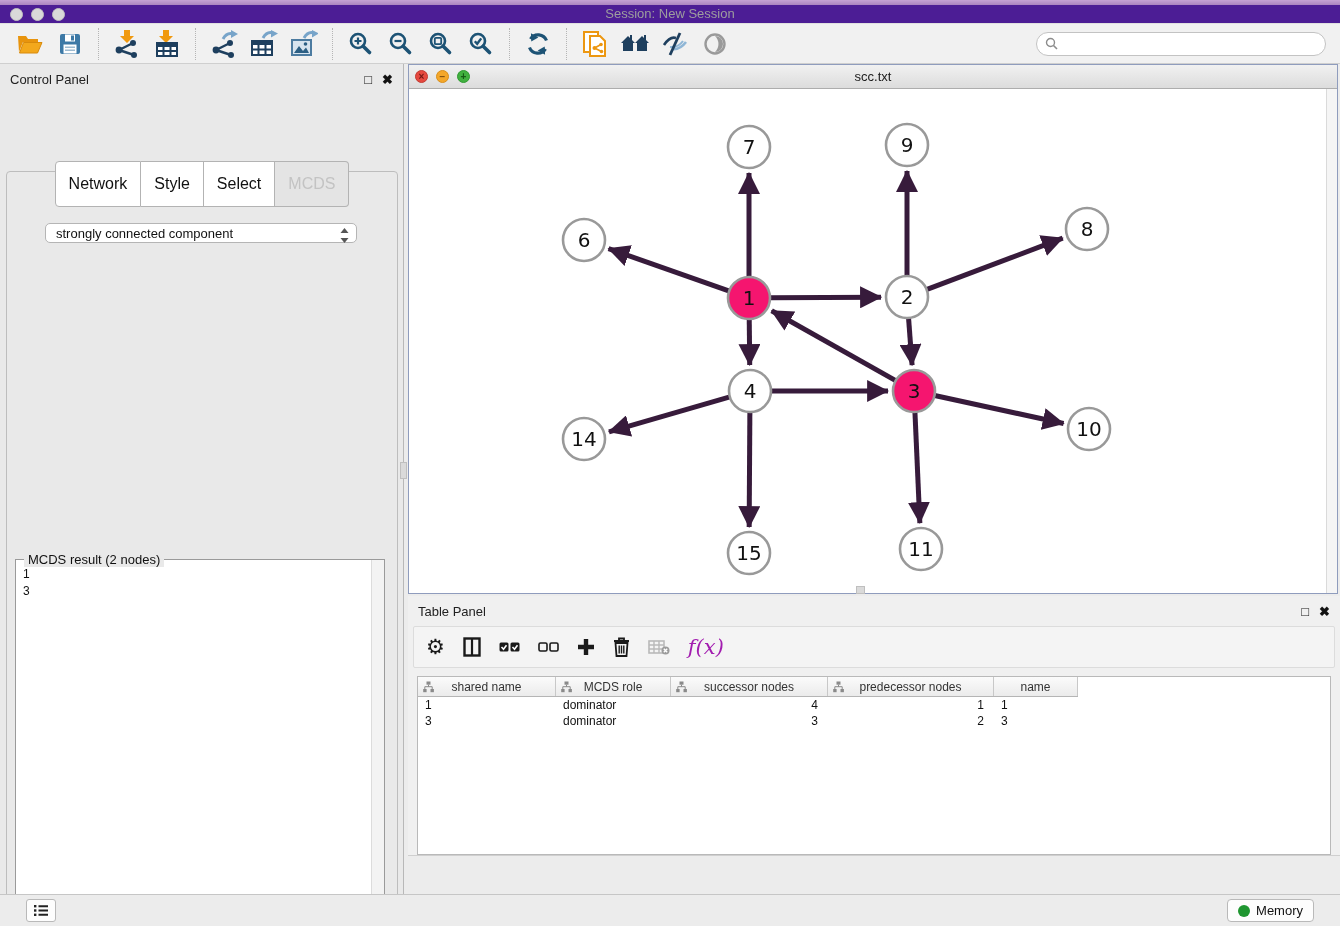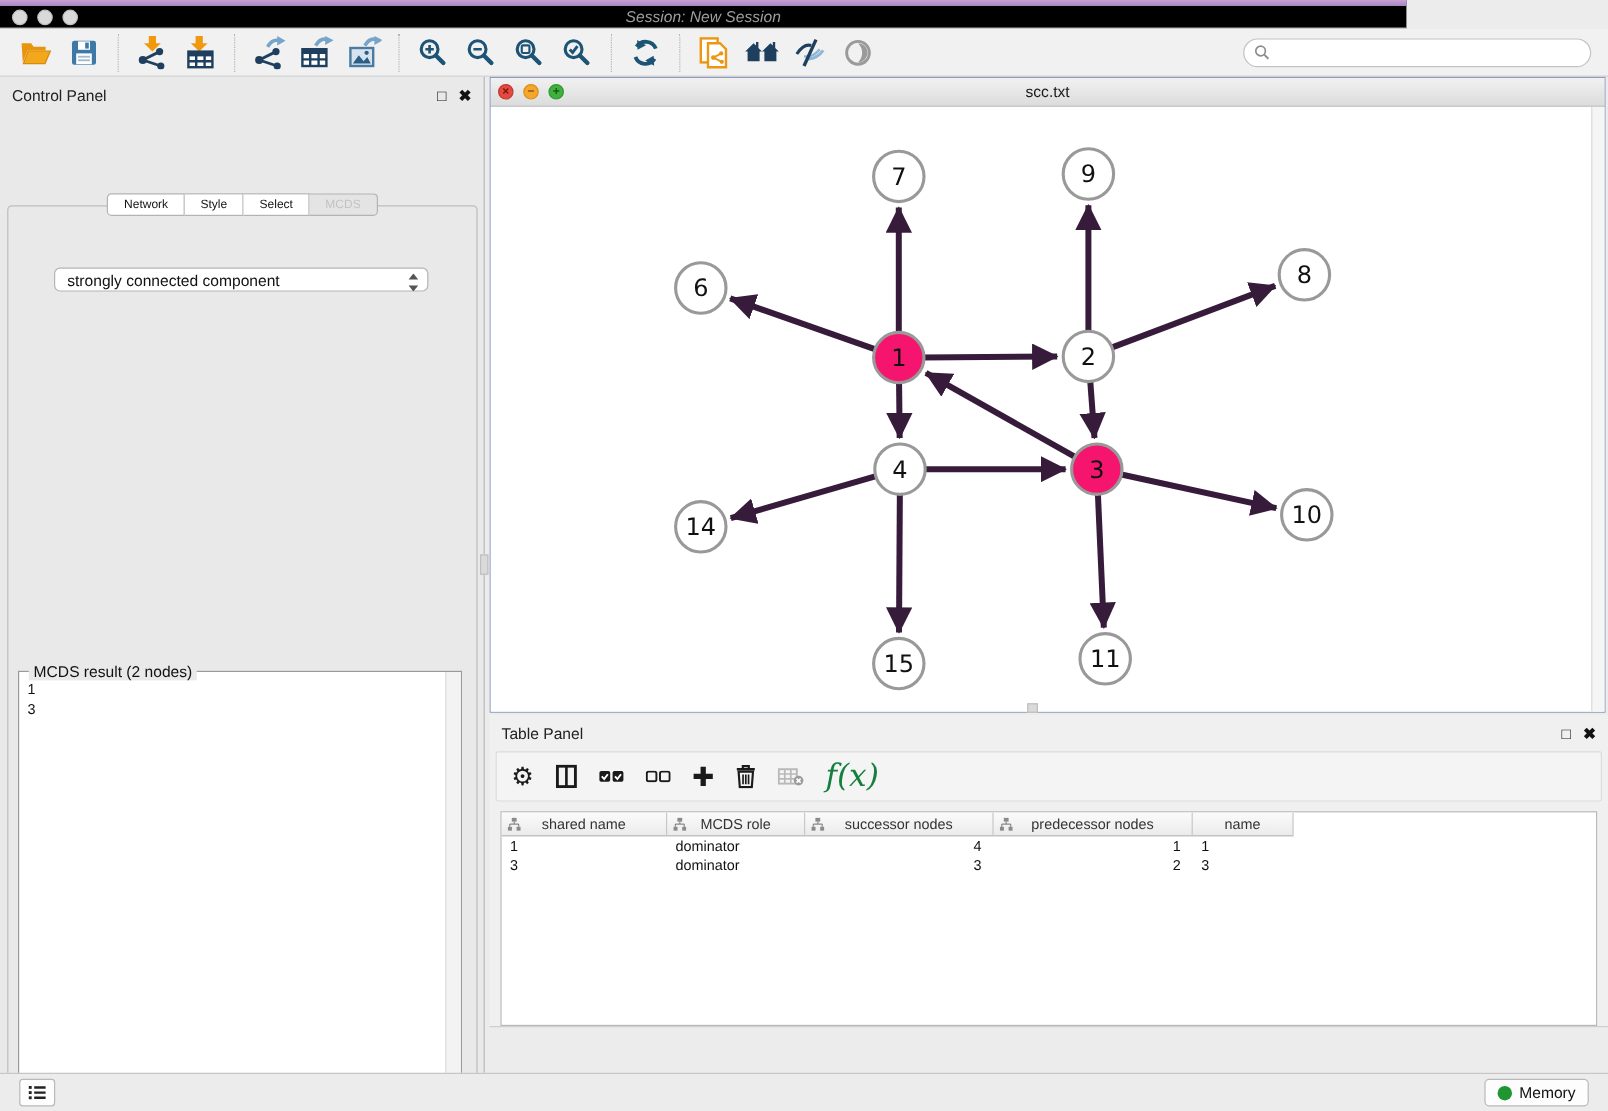--- a/index.html
+++ b/index.html
@@ -1,20 +1,20 @@
 <!DOCTYPE html>
 <html><head>
 <meta charset="utf-8">
 <style>
   * { margin:0; padding:0; box-sizing:border-box; }
   html,body { width:1340px; height:926px; }
   body { position:relative; background:#ececec; font-family:"Liberation Sans",sans-serif; overflow:hidden; color:#111; }
 
   
-  .titlebar { position:absolute; left:0; top:0; width:1172px; height:24px; background:#000000; border-bottom:1px solid #e0e0e0;font-style:italic; }
+  .titlebar { position:absolute; left:0; top:0; width:1340px; height:24px; background:#4c1d95; border-bottom:1px solid #e0e0e0; }
   .titlebar .accent { position:absolute; left:0; top:0; width:100%; height:5px; background:linear-gradient(#c5a2d4,#ab84c0); }
   .traffic { position:absolute; left:10px; top:8px; display:flex; gap:8px; }
   .traffic .dot { width:13px; height:13px; border-radius:50%; background:#d9d9d9; border:1px solid #c1c1c1; }
   .app-title { position:absolute; left:0; top:6px; width:100%; text-align:center; font-size:13px; color:#9e9e9e; }
 
   
   .toolbar { position:absolute; left:0; top:24px; width:1340px; height:40px; background:#f1f1f1; border-bottom:1px solid #cfcfcf; display:flex; align-items:center; padding:0 10px; }
   .ticon { width:34px; height:32px; display:flex; align-items:center; justify-content:center; margin:0 3px; }
   .tsep { width:1px; height:32px; margin:0 8px; border-left:1px dotted #b5b5b5; }
   .spacer { flex:1; }
@@ -24,21 +24,21 @@
   
   .control-panel { position:absolute; left:0; top:64px; width:404px; height:830px; background:#e9e9e9; border-right:1px solid #b8b8b8; }
   .panel-header { position:relative; height:30px; display:flex; align-items:center; padding:0 10px; }
   .panel-title { font-size:13px; color:#222; }
   .panel-icons { margin-left:auto; display:flex; gap:10px; align-items:center; }
   .pi { font-size:13px; color:#111; cursor:default; line-height:1; }
   .pi.close { font-weight:bold; }
 
   .cp-tabs { position:absolute; left:0; top:97px; width:404px; display:flex; justify-content:center; z-index:2; }
   .seg { display:flex; }
-  .seg-tab { background:#fff; border:1px solid #b3b3b3; border-left:none; padding:3px 13px; font-size:10px; color:#111; white-space:nowrap; }
+  .seg-tab { background:#fff; border:1px solid #b3b3b3; border-left:none; padding:13px 13px; font-size:16px; color:#111; white-space:nowrap; }
   .seg-tab:first-child { border-left:1px solid #b3b3b3; border-radius:4px 0 0 4px; }
   .seg-tab:last-child { border-radius:0 4px 4px 0; }
   .seg-tab.selected { background:#e4e4e4; color:#c3c3c3; }
 
   .cp-content { position:absolute; left:6px; top:107px; width:392px; height:779px; background:#e9e9e9; border:1px solid #bdbdbd; border-radius:4px; }
   .opt-label { position:absolute; left:0; top:30px; width:100%; text-align:center; font-size:13px; }
   .dropdown { position:absolute; left:38px; top:51px; width:312px; height:20px; background:#fff; border:1px solid #b5b5b5; border-radius:5px; display:flex; align-items:center; padding:0 24px 0 10px; font-size:13px; }
   .dd-arrows { position:absolute; right:7px; top:4px; }
   .cp-buttons { position:absolute; left:0; top:84px; width:100%; display:flex; justify-content:center; gap:14px; }
   .btn { background:#fff; border:1px solid #b0b0b0; border-radius:5px; font-size:13px; padding:3px 15px; height:22px; line-height:14px; }
@@ -61,32 +61,32 @@
   .mbtn.yellow { background:#f4a72a; border:1px solid #d98f1b; }
   .mbtn.green { background:#41b03f; border:1px solid #2f9a31; color:rgba(10,70,10,.8); }
   .nw-title { position:absolute; left:0; top:4px; width:100%; text-align:center; font-size:13px; color:#1a1a1a; }
   .nw-canvas { position:relative; width:928px; height:504px; background:#fff; overflow:hidden; }
   .nw-scroll { position:absolute; right:0; top:0; bottom:0; width:11px; background:#f5f5f5; border-left:1px solid #dadada; }
 
   
   .table-panel { position:absolute; left:408px; top:596px; width:932px; height:298px; background:#f0f0f0; }
   .tp-toolbar { position:absolute; left:5px; top:30px; width:922px; height:42px; background:#f4f4f4; border:1px solid #dcdcdc; border-radius:2px; display:flex; align-items:center; padding:0 12px; gap:18px; }
   .tp-icon { display:flex; align-items:center; justify-content:center; height:28px; }
-  .fx-label { font-family:"DejaVu Serif",serif; font-style:italic; font-size:26px; color:#15803d; }
+  .fx-label { font-family:"DejaVu Serif",serif; font-style:italic; font-size:21px; color:#a21caf; }
   .tp-table { position:absolute; left:9px; top:80px; width:914px; height:179px; background:#fff; border:1px solid #b9b9b9; overflow:hidden; }
   .thead { display:flex; height:20px; background:linear-gradient(#fbfbfb,#ebebeb); border-bottom:1px solid #b5b5b5; width:660px;justify-content:space-between; }
   .th { display:flex; align-items:center; justify-content:center; gap:6px; font-size:12px; color:#333; border-right:1px solid #c8c8c8; position:relative; }
   .th .tree-ic { position:absolute; left:5px; top:4px; }
   .tr { display:flex; height:16px; }
   .td { font-size:12px; color:#111; line-height:16px; white-space:nowrap; overflow:hidden; }
   .tp-band { position:absolute; left:0; top:259px; width:932px; height:39px; background:#ececec; border-top:1px solid #cfcfcf; }
   .tp-tabs { position:absolute; left:0; top:269px; width:932px; display:flex; justify-content:center; }
 
   
-  .status-bar { position:absolute; left:0; top:894px; width:1340px; height:32px; background:#ececec; border-top:1px solid #c6c6c6; display:flex; align-items:center; padding:0 16px; }
+  .status-bar { position:absolute; left:0; top:894px; width:1340px; height:32px; background:#ececec; border-top:1px solid #c6c6c6; display:flex; align-items:center; padding:0 26px; }
   .sb-left-btn { width:30px; height:23px; background:#fdfdfd; border:1px solid #b9b9b9; border-radius:3px; display:flex; align-items:center; justify-content:center; }
   .memory-btn { margin-left:auto; height:23px; background:#fdfdfd; border:1px solid #b9b9b9; border-radius:4px; display:flex; align-items:center; gap:6px; padding:0 10px; font-size:13px; }
   .mem-dot { width:12px; height:12px; border-radius:50%; background:#1f9630; }
 </style>
 </head>
 <body>
 
 <div class="titlebar">
   <div class="accent"></div>
   <div class="traffic">

